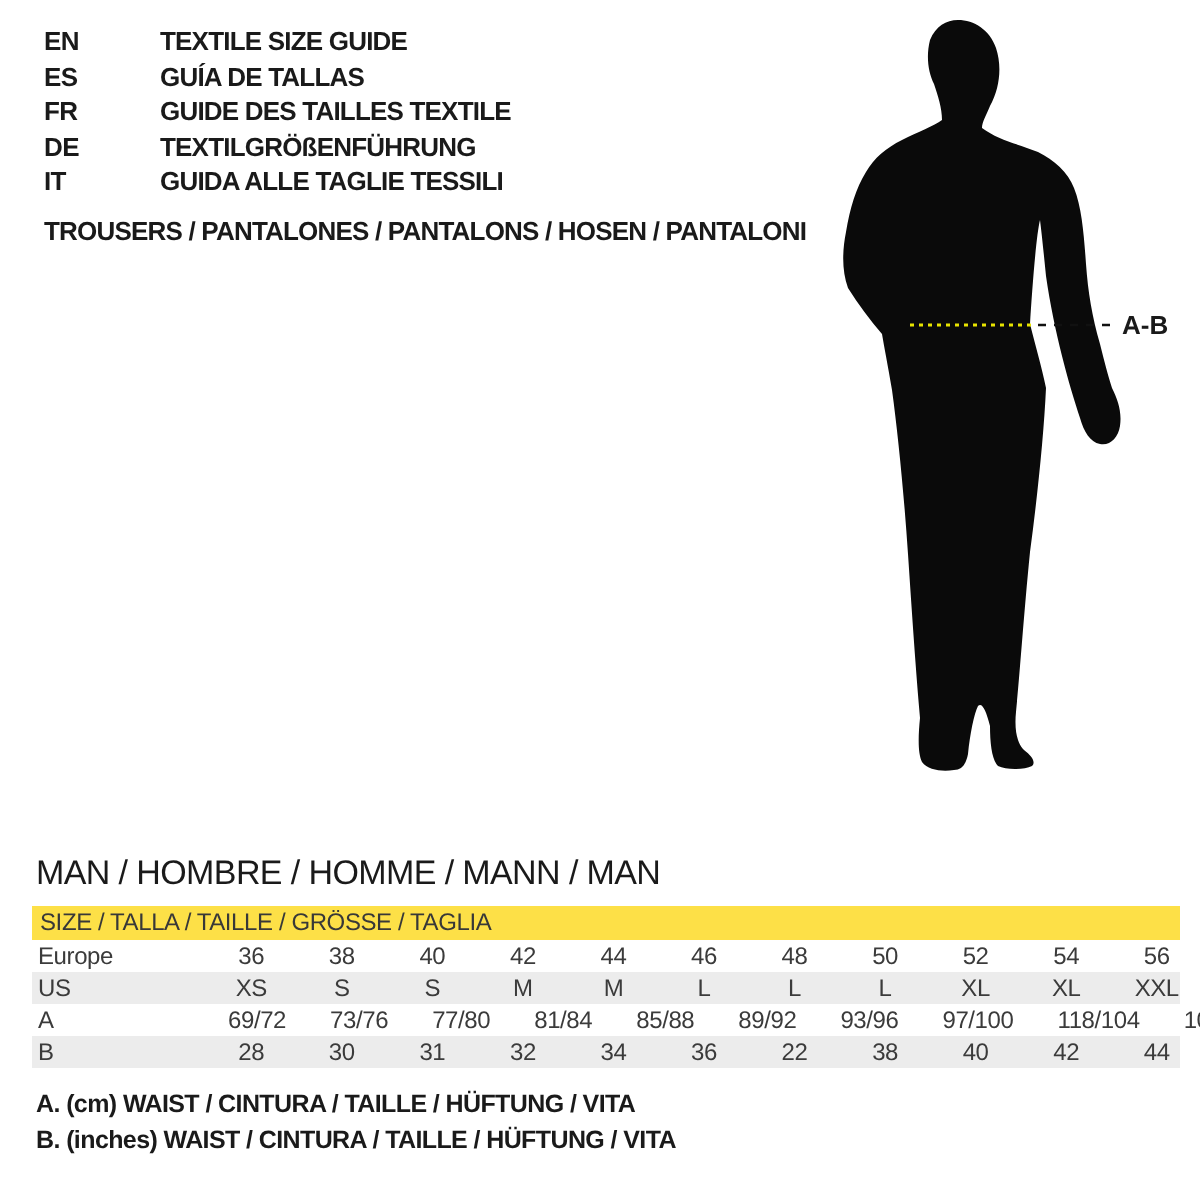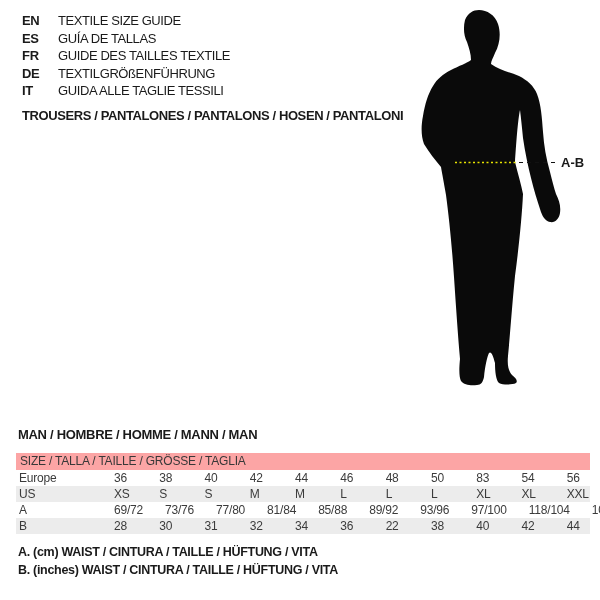--- a/index.html
+++ b/index.html
@@ -5,35 +5,35 @@
   * { margin:0; padding:0; box-sizing:border-box; }
   html,body { width:600px; height:600px; background:#ffffff; }
   body { font-family:"Liberation Sans", sans-serif; color:#1a1a1a; position:relative; overflow:hidden; }
 
   .canvas { position:absolute; left:0; top:0; width:600px; height:536px; background:#fff; }
 
   
   .lang-block { position:absolute; left:22px; top:12px; }
   .lang-row { display:flex; height:17.5px; align-items:center; }
   .lang-code { width:36px; font-size:13px; font-weight:bold; letter-spacing:-0.3px; }
-  .lang-label { font-size:13px; font-weight:normal; letter-spacing:-0.4px; white-space:nowrap; }
+  .lang-label { font-size:13px; font-weight:bold; letter-spacing:-0.4px; white-space:nowrap;margin-left:22px; }
 
   .category-title { position:absolute; left:22px; top:108px; font-size:13px; font-weight:bold; letter-spacing:-0.4px; white-space:nowrap; }
 
   
   .figure { position:absolute; left:415px; top:6px; width:185px; height:390px; }
 
   
-  .section-title { position:absolute; left:18px; top:427px; font-size:13px; font-weight:bold; letter-spacing:-0.3px; }
+  .section-title { position:absolute; left:18px; top:427px; font-size:17px; font-weight:normal; letter-spacing:-0.3px; }
 
   
   .size-table { position:absolute; left:16px; top:453px; width:574px; font-size:12px; color:#3b3b3b; letter-spacing:-0.2px; }
   .thead { height:17px; line-height:17px; padding-left:4px; color:#383838; }
   .trow { display:grid; grid-template-columns:76px repeat(11, 1fr); height:16px; line-height:16px;gap:22px; }
-  .cell { white-space:nowrap; overflow:visible; }
+  .cell { text-align:center; white-space:nowrap; overflow:visible; }
   .cell.label { text-align:left; padding-left:3px; }
 
   
   .footnotes { position:absolute; left:18px; top:544px; }
   .footnote { height:17.5px; line-height:17.5px; font-size:12.5px; font-weight:bold; letter-spacing:-0.3px; white-space:nowrap; }
 </style>
 </head>
 <body>
 
 <div class="canvas">
@@ -104,35 +104,35 @@
          C49,30 48,22 50,14
          C53,7 58,4 64,4 Z"></path>
     <line x1="40" y1="156.5" x2="102" y2="156.5" stroke="#e8e400" stroke-width="1.4" stroke-dasharray="2 2.5"></line>
     <line x1="104" y1="156.5" x2="143" y2="156.5" stroke="#111111" stroke-width="1.2" stroke-dasharray="4 4"></line>
     <text x="146" y="161" font-family="Liberation Sans, sans-serif" font-size="13" font-weight="600" fill="#1a1a1a">A-B</text>
   </svg>
 
   <div class="section-title">MAN / HOMBRE / HOMME / MANN / MAN</div>
 
   <div class="size-table">
-    <div class="thead" style="background:#fca5a5;">
+    <div class="thead" style="background:#fde047;">
       <span>SIZE / TALLA / TAILLE / GRÖSSE / TAGLIA</span>
     </div>
 
     <div class="trow">
       <div class="cell label">Europe</div>
       <div class="cell">36</div>
       <div class="cell">38</div>
       <div class="cell">40</div>
       <div class="cell">42</div>
       <div class="cell">44</div>
       <div class="cell">46</div>
       <div class="cell">48</div>
       <div class="cell">50</div>
-      <div class="cell">83</div>
+      <div class="cell">52</div>
       <div class="cell">54</div>
       <div class="cell">56</div>
     </div>
 
     <div class="trow" style="background:#ececec;">
       <div class="cell label">US</div>
       <div class="cell">XS</div>
       <div class="cell">S</div>
       <div class="cell">S</div>
       <div class="cell">M</div>

